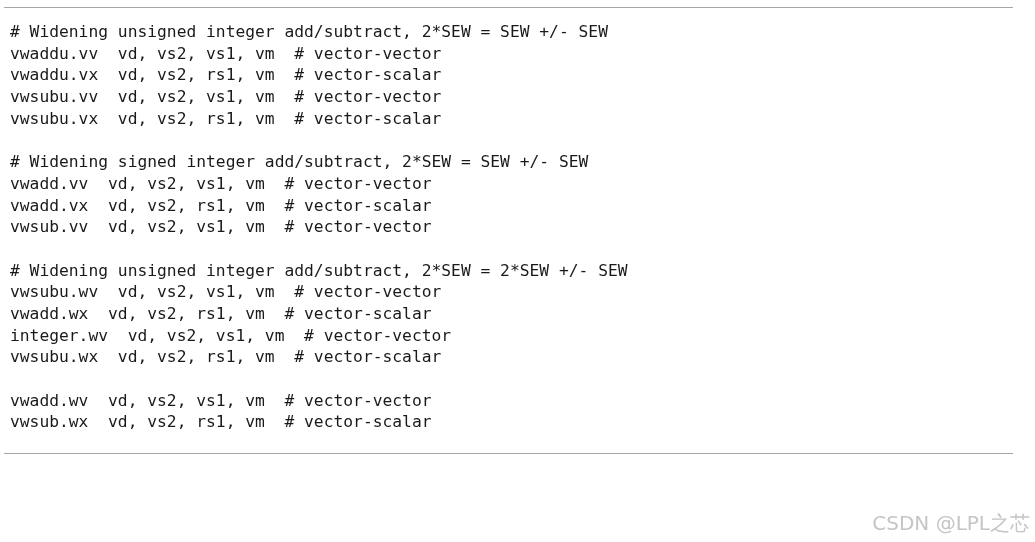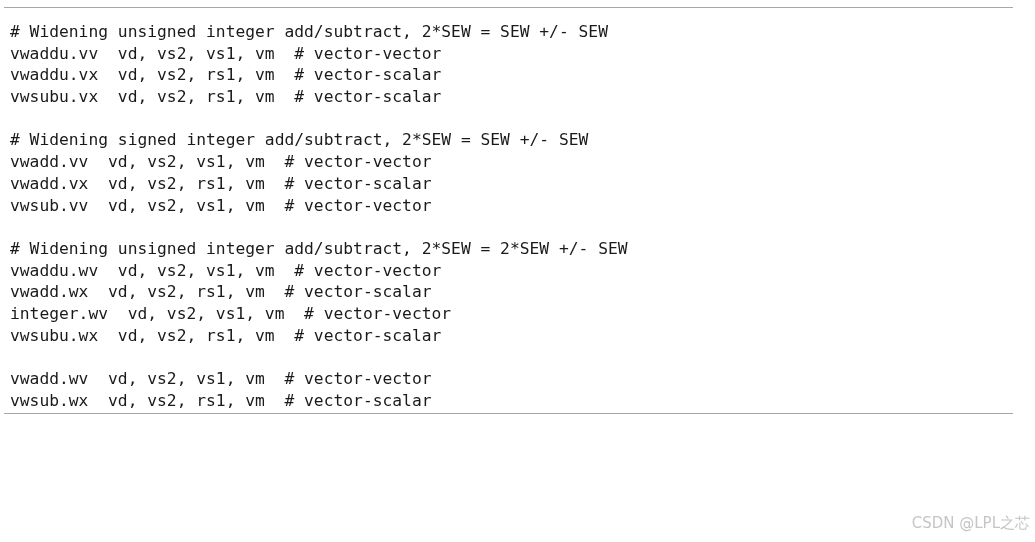--- a/index.html
+++ b/index.html
@@ -21,66 +21,67 @@
     overflow: hidden;
     font-family: "DejaVu Sans", "Liberation Sans", sans-serif;
   }
   .code-block {
     position: absolute;
     left: 4px;
     top: 7px;
     width: 1009px;
     border-top: 1.5px solid var(--rule);
     border-bottom: 1.5px solid var(--rule);
-    padding: 13px 0 2px 6px;
+    padding: 13px 0 20px 6px;
     background: transparent;
   }
   .code-line {
     font-family: "DejaVu Sans Mono", "Liberation Mono", monospace;
     font-size: 16.3px;
     line-height: 21.7px;
     height: 21.7px;
     white-space: pre;
     color: var(--text);
     letter-spacing: 0;
   }
   .code-line.blank {
     
   }
   .watermark {
     position: absolute;
     top: 513px;
     right: 5px;
-    font-size: 15px;
+    font-size: 20px;
     line-height: 20px;
     color: var(--watermark);
     white-space: nowrap;
   }
 </style>
 </head>
 <body>
 
 <div class="code-block">
 
   <div class="code-line"># Widening unsigned integer add/subtract, 2*SEW = SEW +/- SEW</div>
   <div class="code-line">vwaddu.vv  vd, vs2, vs1, vm  # vector-vector</div>
   <div class="code-line">vwaddu.vx  vd, vs2, rs1, vm  # vector-scalar</div>
+  <div class="code-line">vwsubu.vv  vd, vs2, vs1, vm  # vector-vector</div>
   <div class="code-line">vwsubu.vx  vd, vs2, rs1, vm  # vector-scalar</div>
 
   <div class="code-line blank"></div>
 
   <div class="code-line"># Widening signed integer add/subtract, 2*SEW = SEW +/- SEW</div>
   <div class="code-line">vwadd.vv  vd, vs2, vs1, vm  # vector-vector</div>
   <div class="code-line">vwadd.vx  vd, vs2, rs1, vm  # vector-scalar</div>
   <div class="code-line">vwsub.vv  vd, vs2, vs1, vm  # vector-vector</div>
 
   <div class="code-line blank"></div>
 
   <div class="code-line"># Widening unsigned integer add/subtract, 2*SEW = 2*SEW +/- SEW</div>
-  <div class="code-line">vwaddu.wv  vd, vs2, vs1, vm  # vector-vector</div>
+  <div class="code-line">vwsubu.wv  vd, vs2, vs1, vm  # vector-vector</div>
   <div class="code-line">vwadd.wx  vd, vs2, rs1, vm  # vector-scalar</div>
   <div class="code-line">integer.wv  vd, vs2, vs1, vm  # vector-vector</div>
   <div class="code-line">vwsubu.wx  vd, vs2, rs1, vm  # vector-scalar</div>
 
   <div class="code-line blank"></div>
 
   <div class="code-line">vwadd.wv  vd, vs2, vs1, vm  # vector-vector</div>
   <div class="code-line">vwsub.wx  vd, vs2, rs1, vm  # vector-scalar</div>
 
 </div>

